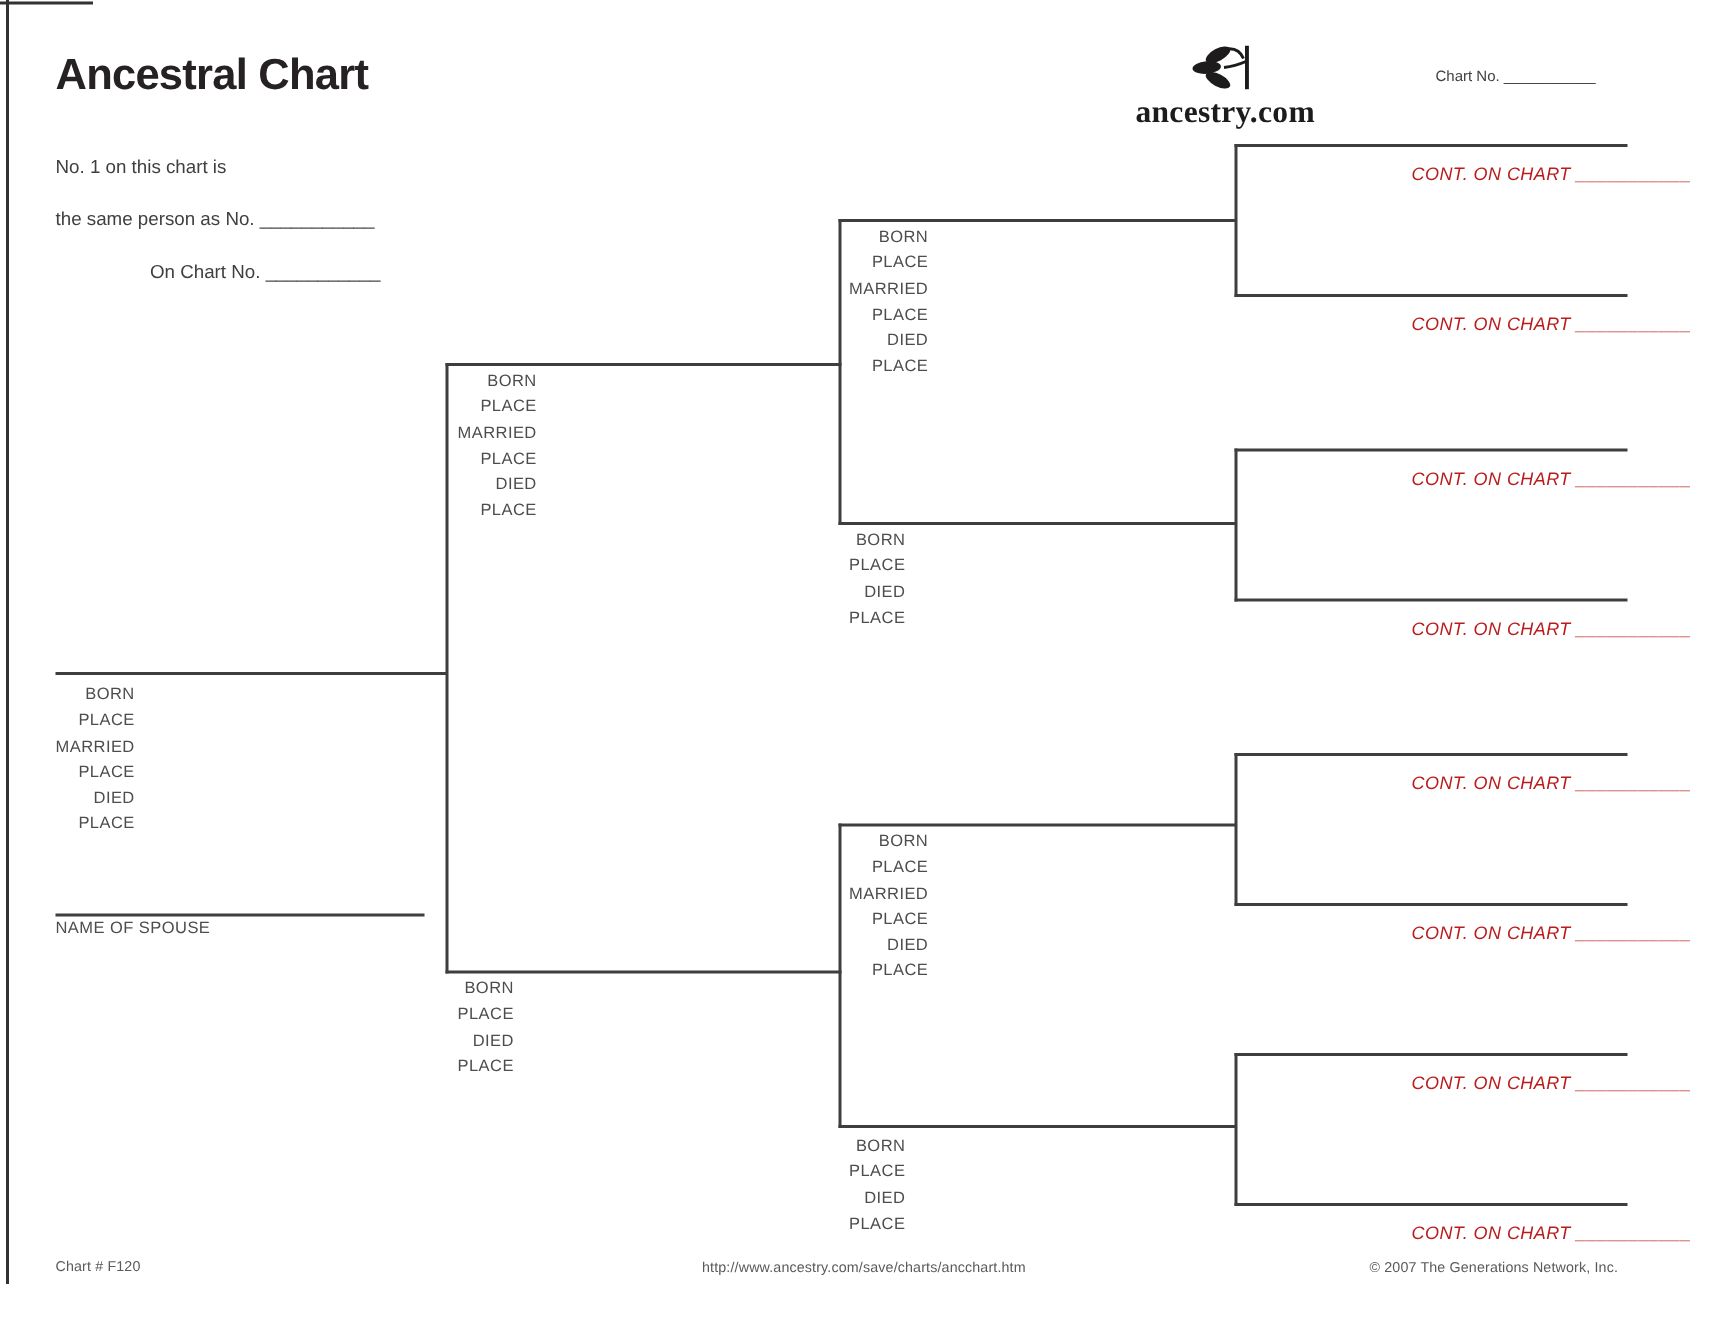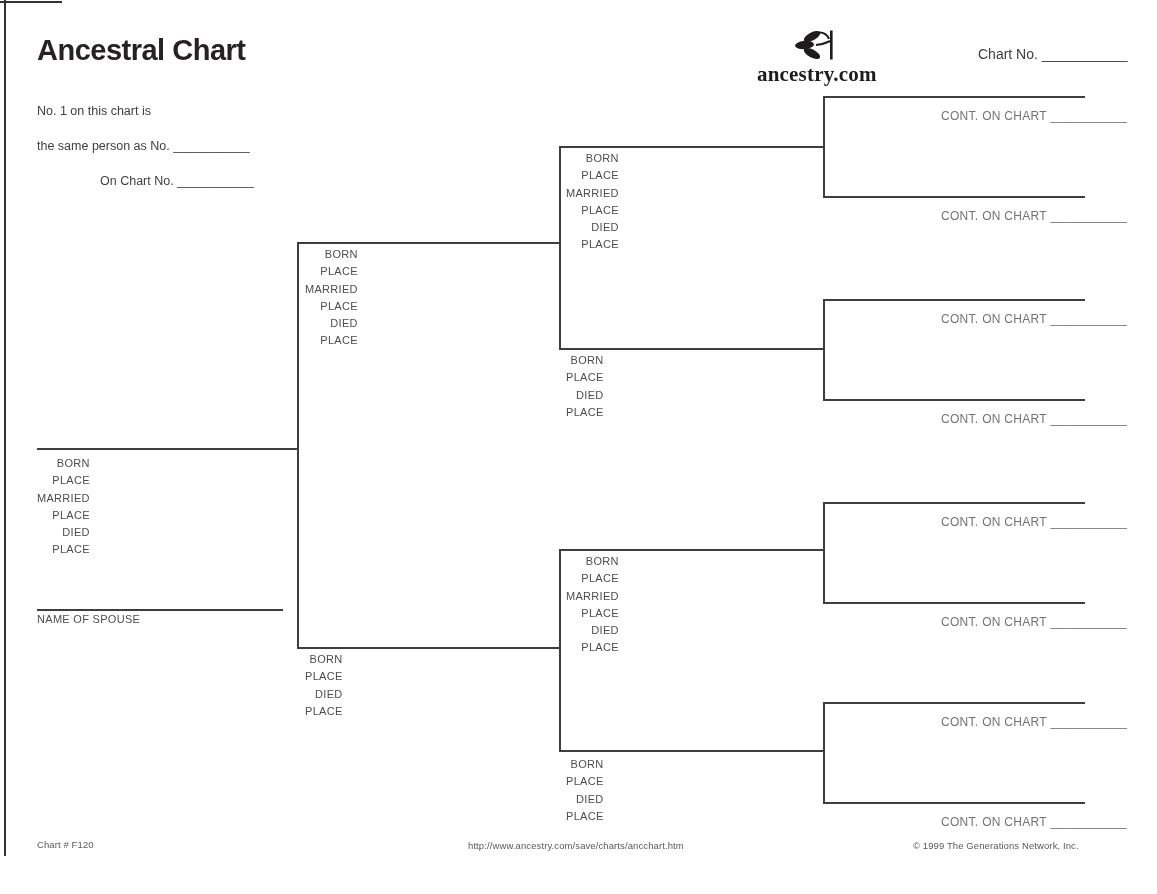--- a/index.html
+++ b/index.html
@@ -18,28 +18,28 @@
   .title{
     position:absolute;left:37px;top:34px;
     font-size:29px;font-weight:700;letter-spacing:-0.5px;color:#262223;
   }
   .logo{position:absolute;left:755px;top:28px;display:flex;align-items:center;flex-direction:column;}
   .logo svg{display:block;}
   .logo .brand{
     font-family:"Liberation Serif", serif;font-weight:700;
     font-size:21px;color:#1d1b1c;margin-left:2px;letter-spacing:0.2px;
   }
-  .chart-no{position:absolute;left:978px;top:46px;font-size:14px;color:#3f3f41;}
+  .chart-no{position:absolute;left:957px;top:46px;font-size:10px;color:#3f3f41;}
   .info-line{position:absolute;font-size:12.5px;color:#3f3f41;}
   .fields{
     position:absolute;font-size:11px;line-height:17.3px;
     color:#4d4d4f;letter-spacing:0.3px;text-align:right;
   }
   .spouse-label{position:absolute;font-size:11px;color:#4d4d4f;letter-spacing:0.3px;text-align:right;}
-  .cont{position:absolute;font-size:12px;color:#737373;letter-spacing:0.3px;white-space:nowrap;}
+  .cont{position:absolute;font-size:12px;color:#b91c1c;letter-spacing:0.3px;white-space:nowrap;font-style:italic;}
   .footer-text{position:absolute;font-size:9.5px;color:#5a5a5c;letter-spacing:0.1px;}
 </style>
 </head>
 <body>
 
 <div class="page">
 
   <div class="page-border-left"></div>
   <div class="page-border-top"></div>
 
@@ -162,15 +162,15 @@
   <div class="cont" style="left:941px;top:615px;">CONT. ON CHART ___________</div>
 
   <div class="hline" style="left:823px;top:702px;width:262px;"></div>
   <div class="cont" style="left:941px;top:715px;">CONT. ON CHART ___________</div>
 
   <div class="hline" style="left:823px;top:802px;width:262px;"></div>
   <div class="cont" style="left:941px;top:815px;">CONT. ON CHART ___________</div>
 
   <div class="footer-text" style="left:37px;top:839px;">Chart # F120</div>
   <div class="footer-text" style="left:468px;top:840px;">http://www.ancestry.com/save/charts/ancchart.htm</div>
-  <div class="footer-text" style="left:913px;top:840px;">© 1999 The Generations Network, Inc.</div>
+  <div class="footer-text" style="left:913px;top:840px;">© 2007 The Generations Network, Inc.</div>
 
 </div>
 
 </body></html>

